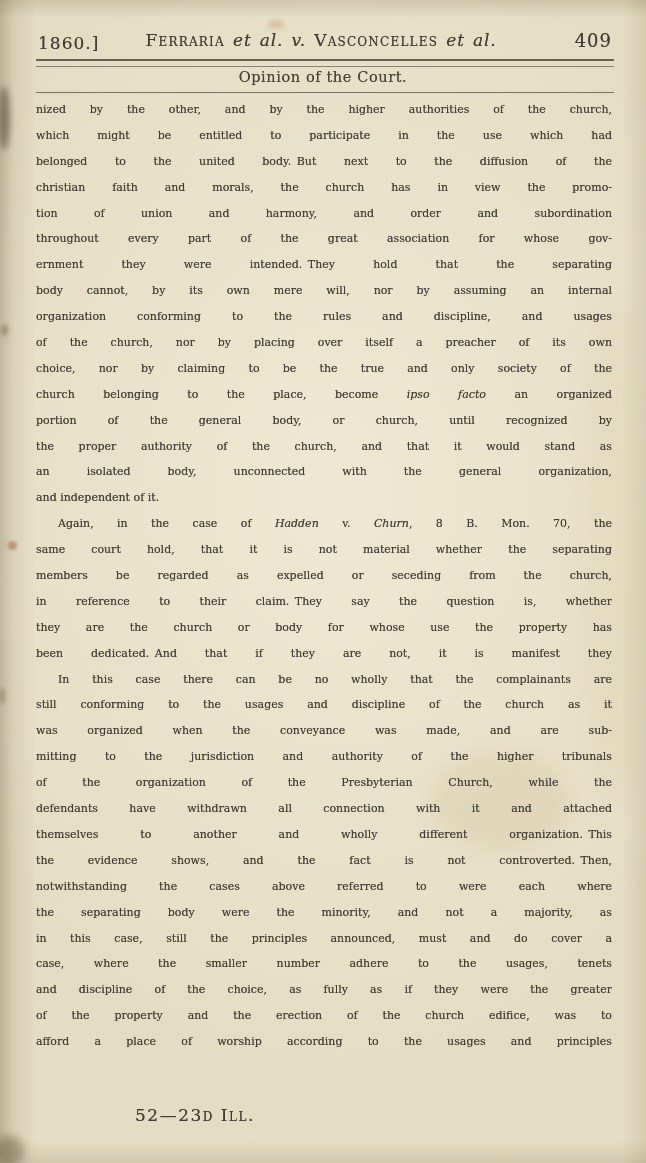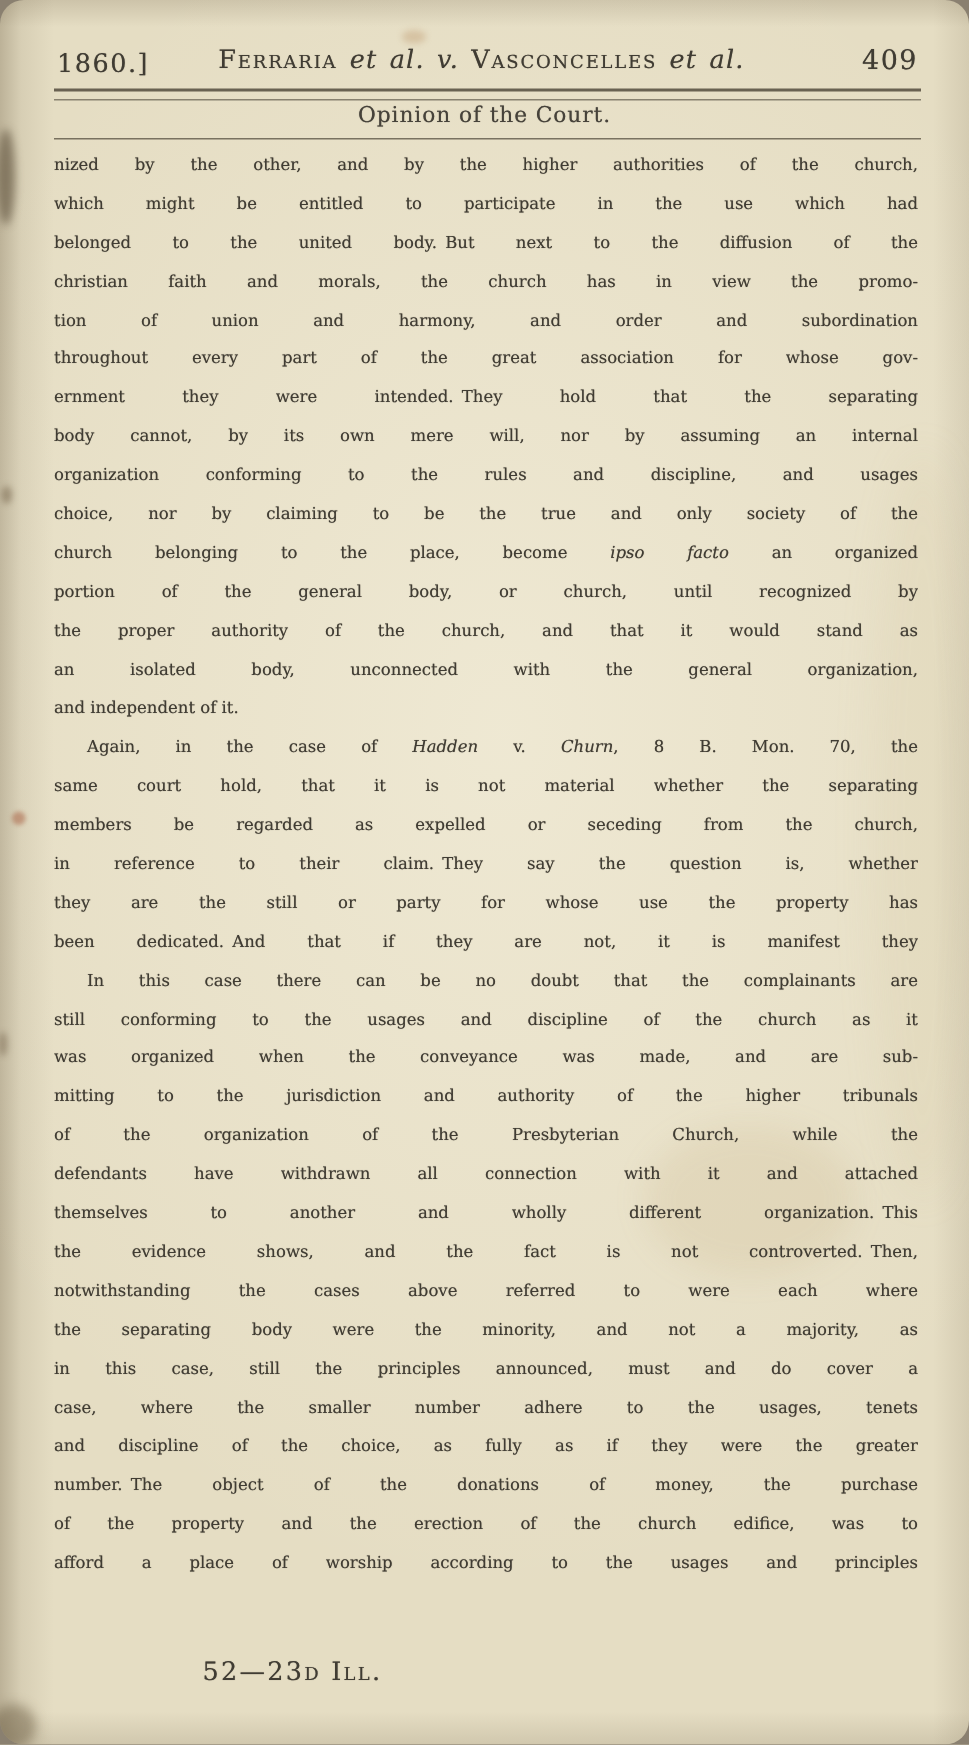--- a/index.html
+++ b/index.html
@@ -10,21 +10,20 @@
     font-family:"DejaVu Serif","Liberation Serif",serif;
     color:#403c33;
     background:
       radial-gradient(120% 90% at 52% 42%, rgba(250,246,230,0.45) 0%, rgba(250,246,230,0) 55%),
       linear-gradient(90deg, rgba(94,78,52,0.30) 0px, rgba(94,78,52,0.10) 14px, rgba(94,78,52,0) 36px),
       linear-gradient(270deg, rgba(94,78,52,0.12) 0px, rgba(94,78,52,0) 24px),
       linear-gradient(180deg, rgba(94,78,52,0.18) 0px, rgba(94,78,52,0) 18px),
       linear-gradient(0deg, rgba(94,78,52,0.15) 0px, rgba(94,78,52,0) 22px),
       #e5ddc3;
     text-shadow:0 0 0.5px rgba(64,60,51,0.65);
-    border-radius:16px;
   }
   .stain{position:absolute;border-radius:50%;pointer-events:none;}
   .s1{left:-2px;top:86px;width:12px;height:64px;background:rgba(70,56,36,0.50);filter:blur(3px);}
   .s2{left:1px;top:324px;width:7px;height:12px;background:rgba(90,70,45,0.40);filter:blur(2px);}
   .s3{left:8px;top:541px;width:9px;height:9px;background:rgba(165,92,62,0.50);filter:blur(1.5px);}
   .s4{left:-1px;top:688px;width:6px;height:16px;background:rgba(90,70,45,0.35);filter:blur(2px);}
   .s5{left:-6px;top:1136px;width:30px;height:30px;background:rgba(80,62,38,0.38);filter:blur(4px);}
   .s6{left:430px;top:750px;width:140px;height:100px;background:rgba(182,150,92,0.12);filter:blur(10px);}
   .s7{left:268px;top:20px;width:16px;height:9px;background:rgba(172,122,72,0.28);filter:blur(2px);}
   .s8{left:580px;top:300px;width:70px;height:500px;background:rgba(200,180,130,0.10);filter:blur(12px);}
@@ -78,50 +77,50 @@
       <div>
         <div class="line"><span>nized by the other, and by the higher authorities of the church,</span></div>
         <div class="line"><span>which might be entitled to participate in the use which had</span></div>
         <div class="line"><span>belonged to the united body. But next to the diffusion of the</span></div>
         <div class="line"><span>christian faith and morals, the church has in view the promo-</span></div>
         <div class="line"><span>tion of union and harmony, and order and subordination</span></div>
         <div class="line"><span>throughout every part of the great association for whose gov-</span></div>
         <div class="line"><span>ernment they were intended. They hold that the separating</span></div>
         <div class="line"><span>body cannot, by its own mere will, nor by assuming an internal</span></div>
         <div class="line"><span>organization conforming to the rules and discipline, and usages</span></div>
+        <div class="line"><span>of the church, nor by placing over itself a preacher of its own</span></div>
         <div class="line"><span>choice, nor by claiming to be the true and only society of the</span></div>
         <div class="line"><span>church belonging to the place, become </span><span class="it">ipso facto</span><span> an organized</span></div>
         <div class="line"><span>portion of the general body, or church, until recognized by</span></div>
         <div class="line"><span>the proper authority of the church, and that it would stand as</span></div>
         <div class="line"><span>an isolated body, unconnected with the general organization,</span></div>
         <div class="line end"><span>and independent of it.</span></div>
       </div>
       <div>
         <div class="line ind"><span>Again, in the case of </span><span class="it">Hadden</span><span> v. </span><span class="it">Churn</span><span>, 8 B. Mon. 70, the</span></div>
         <div class="line"><span>same court hold, that it is not material whether the separating</span></div>
         <div class="line"><span>members be regarded as expelled or seceding from the church,</span></div>
         <div class="line"><span>in reference to their claim. They say the question is, whether</span></div>
-        <div class="line"><span>they are the still or party for whose use the property has</span></div>
+        <div class="line"><span>they are the church or body for whose use the property has</span></div>
         <div class="line"><span>been dedicated. And that if they are not, it is manifest they</span></div>
       </div>
       <div>
-        <div class="line ind"><span>In this case there can be no doubt that the complainants are</span></div>
+        <div class="line ind"><span>In this case there can be no wholly that the complainants are</span></div>
         <div class="line"><span>still conforming to the usages and discipline of the church as it</span></div>
         <div class="line"><span>was organized when the conveyance was made, and are sub-</span></div>
         <div class="line"><span>mitting to the jurisdiction and authority of the higher tribunals</span></div>
         <div class="line"><span>of the organization of the Presbyterian Church, while the</span></div>
         <div class="line"><span>defendants have withdrawn all connection with it and attached</span></div>
         <div class="line"><span>themselves to another and wholly different organization. This</span></div>
         <div class="line"><span>the evidence shows, and the fact is not controverted. Then,</span></div>
         <div class="line"><span>notwithstanding the cases above referred to were each where</span></div>
         <div class="line"><span>the separating body were the minority, and not a majority, as</span></div>
         <div class="line"><span>in this case, still the principles announced, must and do cover a</span></div>
         <div class="line"><span>case, where the smaller number adhere to the usages, tenets</span></div>
         <div class="line"><span>and discipline of the choice, as fully as if they were the greater</span></div>
-        <div class="line"><span>number. The object of the donations of money, the purchase</span></div>
         <div class="line"><span>of the property and the erection of the church edifice, was to</span></div>
         <div class="line"><span>afford a place of worship according to the usages and principles</span></div>
       </div>
     </div>
 
   <div class="footer">52—23d Ill.</div>
 
 </div>
 
 </body></html>

